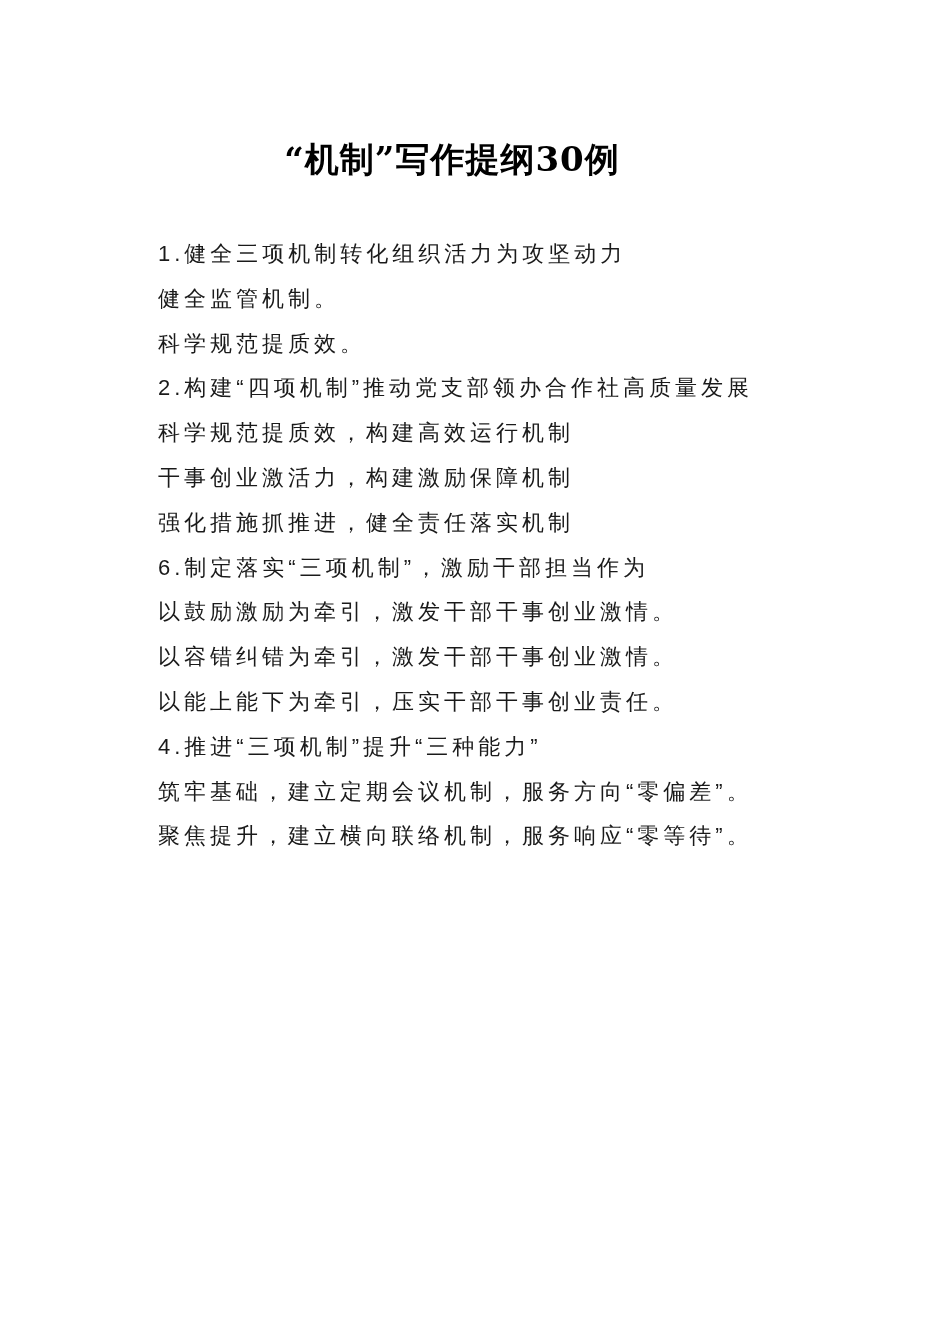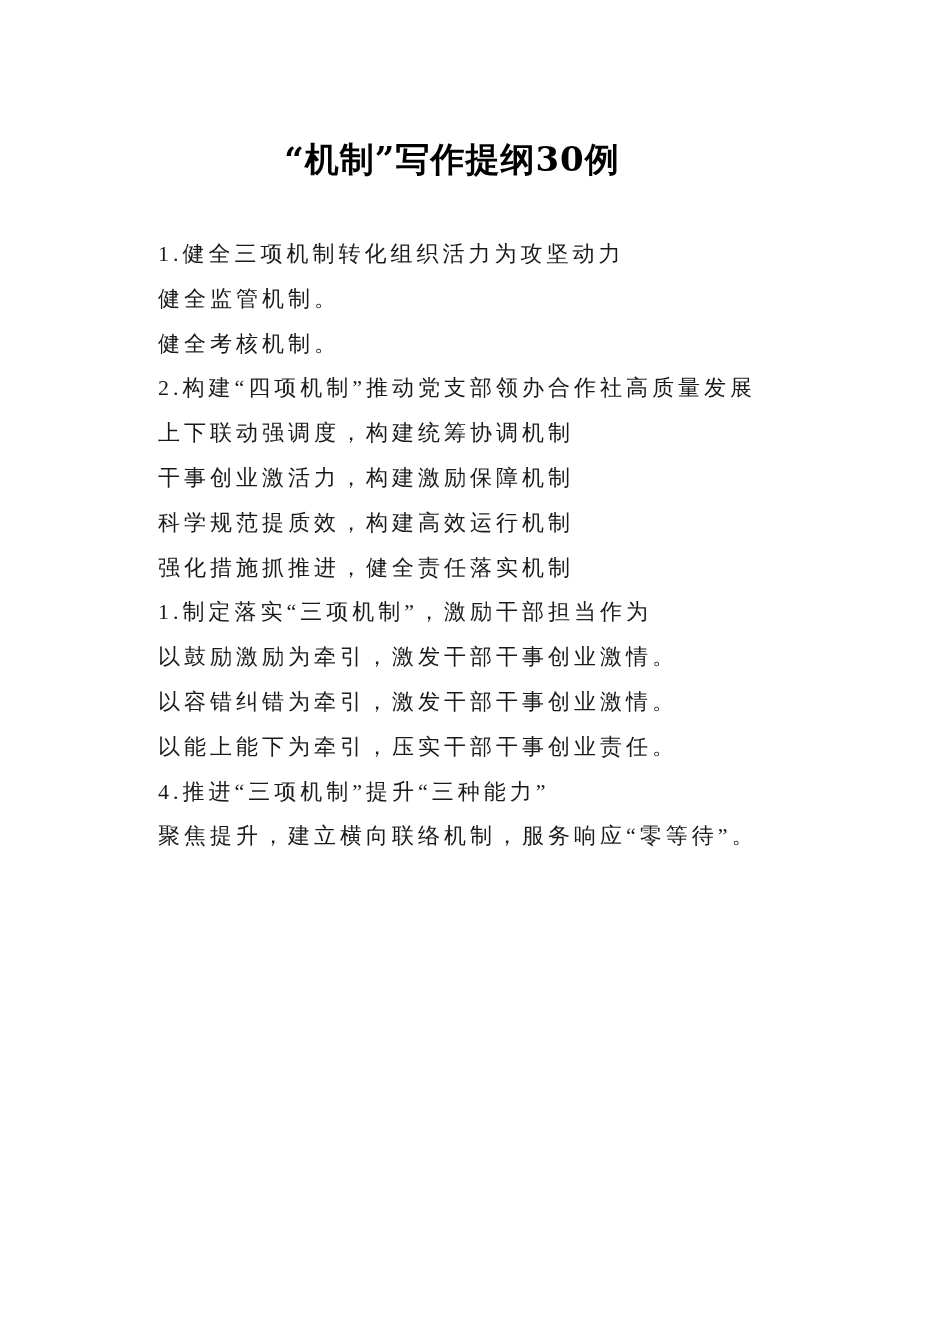--- a/index.html
+++ b/index.html
@@ -35,52 +35,52 @@
       letter-spacing: 1px;
       color: #000000;
     }
     .body-lines {
       position: absolute;
       top: 232px;
       left: 158px;
       width: 720px;
     }
     .line {
-      font-family: Liberation Serif, serif;
+      font-family: Liberation Sans, sans-serif;
       font-size: 22px;
       line-height: 44.8px;
       height: 44.8px;
       letter-spacing: 4px;
       white-space: nowrap;
       color: #1a1a1a;
     }
   </style>
 </head>
 <body>
 
 <div class="page">
   <div class="title">“机制”写作提纲30例</div>
 
   <div class="body-lines">
     <div>
       <div class="line">1.健全三项机制转化组织活力为攻坚动力</div>
       <div class="line">健全监管机制。</div>
-      <div class="line">健全考核机制。</div>
+      <div class="line">科学规范提质效。</div>
     </div>
     <div>
       <div class="line">2.构建“四项机制”推动党支部领办合作社高质量发展</div>
-      <div class="line">上下联动强调度，构建统筹协调机制</div>
+      <div class="line">科学规范提质效，构建高效运行机制</div>
       <div class="line">干事创业激活力，构建激励保障机制</div>
-      <div class="line">科学规范提质效，构建高效运行机制</div>
       <div class="line">强化措施抓推进，健全责任落实机制</div>
     </div>
     <div>
-      <div class="line">1.制定落实“三项机制”，激励干部担当作为</div>
+      <div class="line">6.制定落实“三项机制”，激励干部担当作为</div>
       <div class="line">以鼓励激励为牵引，激发干部干事创业激情。</div>
       <div class="line">以容错纠错为牵引，激发干部干事创业激情。</div>
       <div class="line">以能上能下为牵引，压实干部干事创业责任。</div>
     </div>
     <div>
       <div class="line">4.推进“三项机制”提升“三种能力”</div>
+      <div class="line">筑牢基础，建立定期会议机制，服务方向“零偏差”。</div>
       <div class="line">聚焦提升，建立横向联络机制，服务响应“零等待”。</div>
     </div>
   </div>
 </div>
 
 </body></html>

